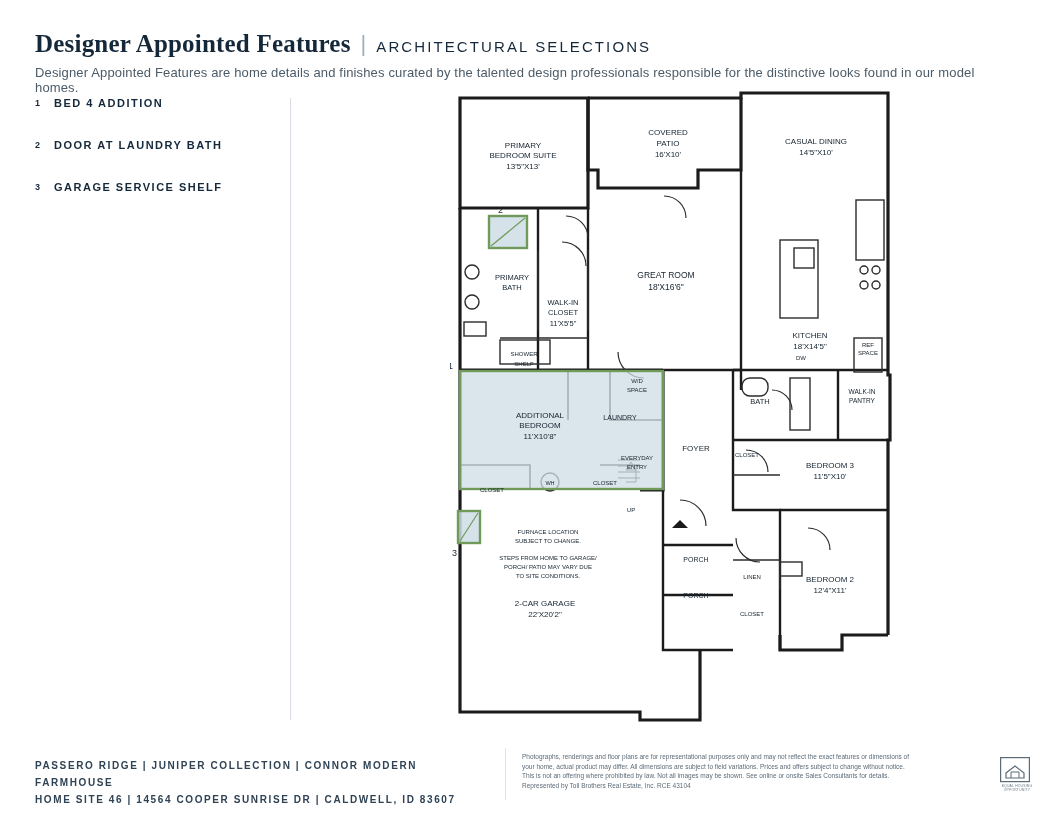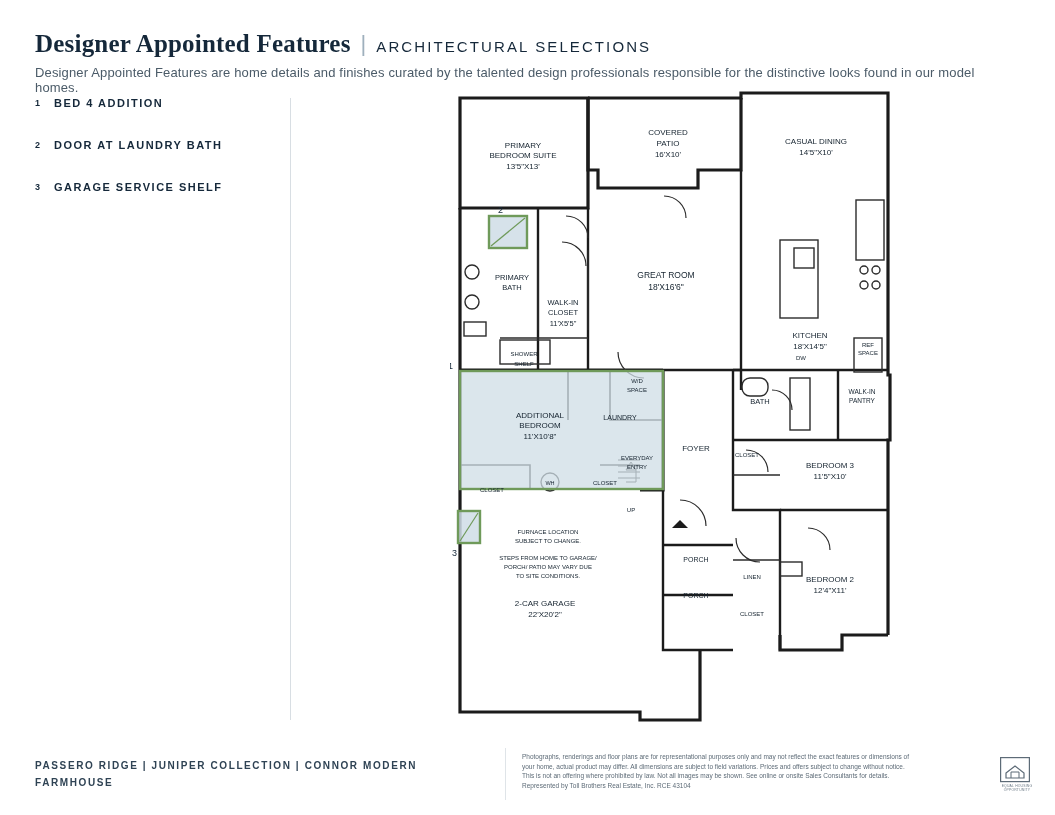--- a/index.html
+++ b/index.html
@@ -354,20 +354,21 @@
         <text x="98" y="453" font-size="6">SUBJECT TO CHANGE.</text>
         <text x="98" y="470" font-size="6">STEPS FROM HOME TO GARAGE/</text>
         <text x="98" y="479" font-size="6">PORCH/ PATIO MAY VARY DUE</text>
         <text x="98" y="488" font-size="6">TO SITE CONDITIONS.</text>
       </g>
     </svg>
   </div>
 
   <div class="footer-left">
     <div class="footer-line">PASSERO RIDGE  |  JUNIPER COLLECTION  |  CONNOR MODERN FARMHOUSE</div>
+    <div class="footer-line">HOME SITE 46  |  14564 COOPER SUNRISE DR  |  CALDWELL, ID 83607</div>
   </div>
 
   <div class="footer-rule"></div>
 
   <div class="footer-right">
     <div>Photographs, renderings and floor plans are for representational purposes only and may not reflect the exact features or dimensions of</div>
     <div>your home, actual product may differ. All dimensions are subject to field variations. Prices and offers subject to change without notice.</div>
     <div>This is not an offering where prohibited by law. Not all images may be shown. See online or onsite Sales Consultants for details.</div>
     <div>Represented by Toll Brothers Real Estate, Inc. RCE 43104</div>
   </div>

